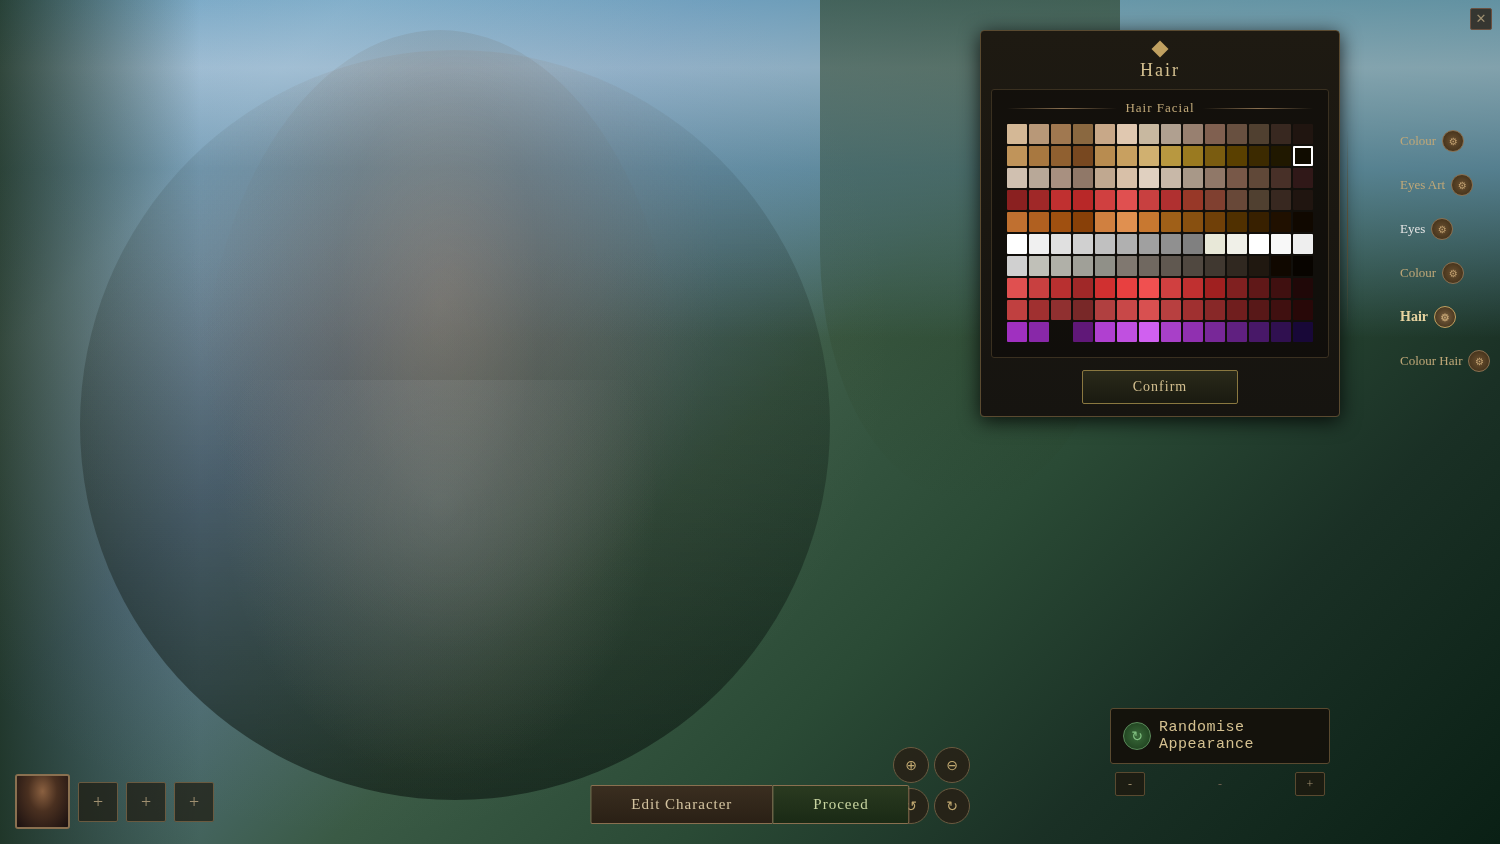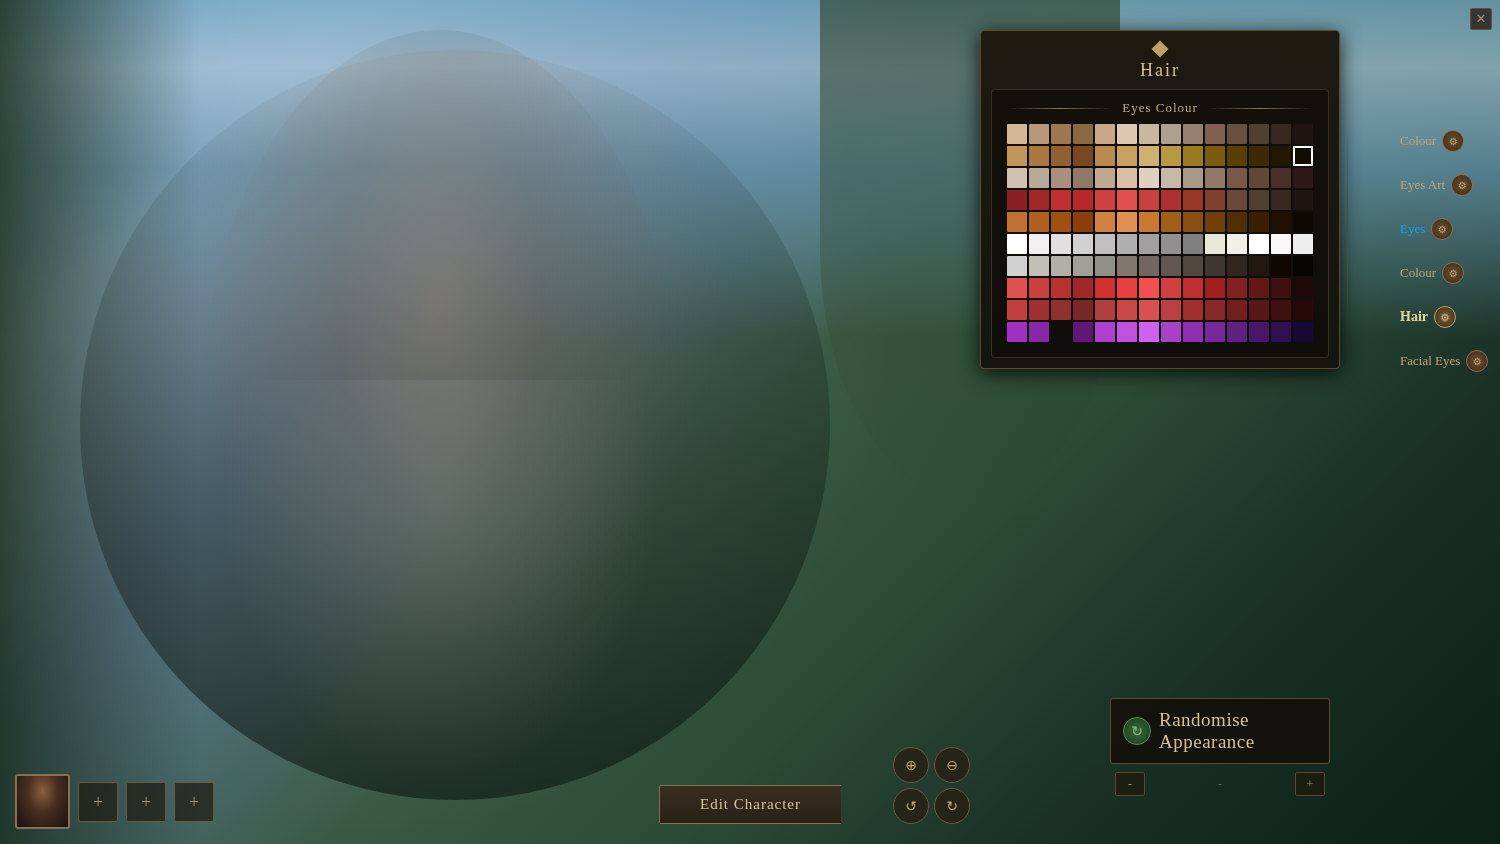--- a/index.html
+++ b/index.html
@@ -356,22 +356,23 @@
       display: flex;
       align-items: center;
       justify-content: center;
       font-size: 14px;
       color: #80c080;
       flex-shrink: 0;
     }
 
     .randomise-text {
       color: #d4c090;
-      font-size: 19px;
+      font-size: 15px;
       letter-spacing: 0.5px;
+      font-family: Liberation Mono, monospace;
     }
 
     .randomise-controls {
       position: absolute;
       bottom: 48px;
       right: 170px;
       width: 220px;
       display: flex;
       justify-content: space-between;
       align-items: center;
@@ -430,21 +431,21 @@
 
 <div class="hair-panel">
   <div class="hair-panel-header">
     <div class="hair-panel-ornament"></div>
     <div class="hair-panel-title">Hair</div>
   </div>
 
   <div class="hair-panel-body">
     <div class="colour-section-title">
       <span class="ornament-line"></span>
-      <span>Eyes Colour</span>
+      <span>Hair Facial</span>
       <span class="ornament-line"></span>
     </div>
 
     <div class="color-grid" id="color-grid">
 
     <div class="color-swatch" style="background: rgb(212, 184, 150);"></div>
         <div class="color-swatch" style="background: rgb(184, 152, 120);"></div>
         <div class="color-swatch" style="background: rgb(160, 120, 80);"></div>
         <div class="color-swatch" style="background: rgb(138, 104, 64);"></div>
         <div class="color-swatch" style="background: rgb(200, 168, 136);"></div>
@@ -579,45 +580,46 @@
         <div class="color-swatch" style="background: rgb(168, 64, 200);"></div>
         <div class="color-swatch" style="background: rgb(144, 48, 176);"></div>
         <div class="color-swatch" style="background: rgb(120, 40, 152);"></div>
         <div class="color-swatch" style="background: rgb(96, 32, 128);"></div>
         <div class="color-swatch" style="background: rgb(72, 24, 104);"></div>
         <div class="color-swatch" style="background: rgb(48, 16, 80);"></div>
         <div class="color-swatch" style="background: rgb(24, 8, 56);"></div>
       </div>
   </div>
 
+  <button class="confirm-btn">Confirm</button>
 </div>
 
 <div class="right-panel" style="right:20px;top:130px;gap:22px;">
   <div class="panel-item">
     <span style="color:#c0a878;font-size:13px;">Colour</span>
     <div class="panel-icon">⚙</div>
   </div>
   <div class="panel-item">
     <span style="color:#c0a878;font-size:13px;">Eyes Art</span>
     <div class="panel-icon">⚙</div>
   </div>
   <div class="panel-item">
-    <span style="color:#0ea5e9;font-size:13px;">Eyes</span>
+    <span style="color:#e5e5e5;font-size:13px;">Eyes</span>
     <div class="panel-icon">⚙</div>
   </div>
   <div class="panel-item">
     <span style="color:#c0a878;font-size:13px;">Colour</span>
     <div class="panel-icon">⚙</div>
   </div>
   <div class="panel-item active">
     <span style="color:#e8d4a0;font-size:14px;font-weight:bold;">Hair</span>
     <div class="panel-icon" style="border-color:#c0a060;background:radial-gradient(circle,#7a6040 0%,#3a2a15 100%);">⚙</div>
   </div>
   <div class="panel-item">
-    <span style="color:#c0a878;font-size:13px;">Facial Eyes</span>
+    <span style="color:#c0a878;font-size:13px;">Colour Hair</span>
     <div class="panel-icon">⚙</div>
   </div>
 </div>
 
 <div class="right-separator"></div>
 
 <div class="randomise-box">
   <div class="randomise-icon">↻</div>
   <span class="randomise-text">Randomise Appearance</span>
 </div>
@@ -644,13 +646,14 @@
 </div>
 
 <div class="plus-btns">
   <div class="plus-btn">+</div>
   <div class="plus-btn">+</div>
   <div class="plus-btn">+</div>
 </div>
 
 <div class="bottom-btn-group">
   <button class="btn-edit-character">Edit Character</button>
+  <button class="btn-proceed">Proceed</button>
 </div>
 
 </body></html>

